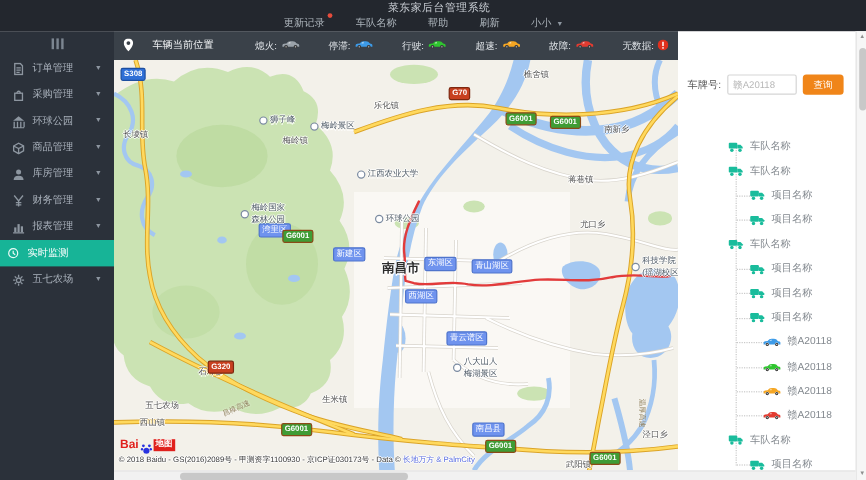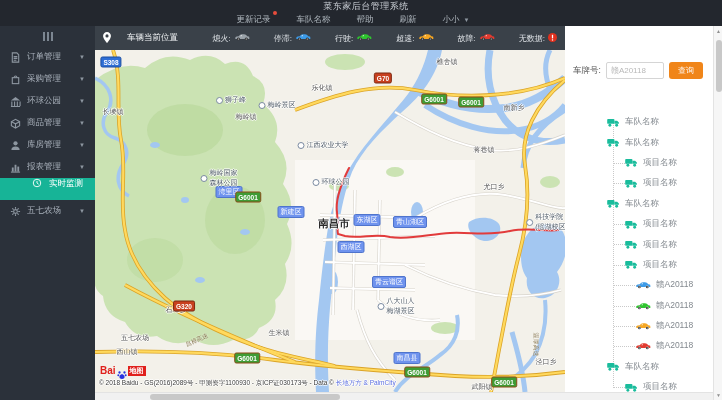--- a/index.html
+++ b/index.html
@@ -12,21 +12,21 @@
   .hmenu-item .dot { position:absolute; top:-3px; right:-6px; width:4px; height:4px; border-radius:50%; background:#e74c3c; }
   .hmenu-item .caret { font-size:6px; color:#8d96a0; margin-left:4px; }
   
   #sidebar { position:absolute; left:0; top:26px; width:95px; height:374px; background:#2b313a; z-index:20; }
   #hamburger { height:20px; display:flex; align-items:center; justify-content:center; gap:2px; cursor:pointer; }
   #hamburger i { display:block; width:2px; height:9px; background:#7c8691; }
   .side-item { height:22px; display:flex; align-items:center; color:#a9b1bb; font-size:8.5px; padding-left:9px; position:relative; cursor:pointer; }
   .side-item .icn { width:12px; height:12px; margin-right:6px; color:#8d96a0; display:inline-flex; align-items:center; justify-content:center; }
   .side-item .icn svg { width:11px; height:11px; }
   .side-item .caret { position:absolute; right:10px; font-size:6px; color:#8d96a0; }
-  .side-sub { height:22px; display:flex; align-items:flex-start; color:#d7f5ee; font-size:8.5px; padding-left:32px; cursor:pointer; }
+  .side-sub { height:22px; display:flex; align-items:center; color:#d7f5ee; font-size:8.5px; padding-left:6px; cursor:pointer; }
   .side-sub.active { background:#17b497; color:#fff; }
   .side-sub .icn { width:11px; height:11px; margin-right:6px; color:#eafaf6; display:inline-flex; }
   .side-sub .icn svg { width:10px; height:10px; }
   
   #toolbar { position:absolute; left:95px; top:26px; width:470px; height:24px; background:#3a4149; display:flex; align-items:center; justify-content:space-between; z-index:25; padding:0 8px; }
   #loc-wrap { display:flex; align-items:center; gap:16px; color:#f2f4f6; font-size:8.5px; }
   #loc-wrap svg { width:8px; height:11px; }
   #legend { display:flex; align-items:center; gap:24px; }
   .legend-item { display:flex; align-items:center; gap:3px; color:#dfe3e7; font-size:8px; }
   .legend-item svg { width:16px; height:8px; }
@@ -132,20 +132,29 @@
         <span class="caret">▼</span>
       </div>
       <div class="side-item">
         <span class="icn">
           <svg viewBox="0 0 12 12">
             <circle cx="6" cy="3.6" r="2.3" fill="currentColor"></circle>
             <path d="M1.5,11 Q1.5,7 6,7 Q10.5,7 10.5,11 Z" fill="currentColor"></path>
           </svg>
         </span>
         <span>库房管理</span>
+        <span class="caret">▼</span>
+      </div>
+      <div class="side-item">
+        <span class="icn">
+          <svg viewBox="0 0 12 12">
+            <path d="M2,1 L6,6 L10,1 M6,6 V11 M3.5,7.5 h5 M3.5,9.5 h5" stroke="currentColor" fill="none" stroke-width="1.2"></path>
+          </svg>
+        </span>
+        <span>财务管理</span>
         <span class="caret">▼</span>
       </div>
       <div class="side-item">
         <span class="icn">
           <svg viewBox="0 0 12 12">
             <path d="M1,11 h10" stroke="currentColor" fill="none" stroke-width="1.2"></path>
             <rect x="2" y="6" width="2" height="4.5" fill="currentColor"></rect>
             <rect x="5" y="3" width="2" height="7.5" fill="currentColor"></rect>
             <rect x="8" y="5" width="2" height="5.5" fill="currentColor"></rect>
           </svg>

